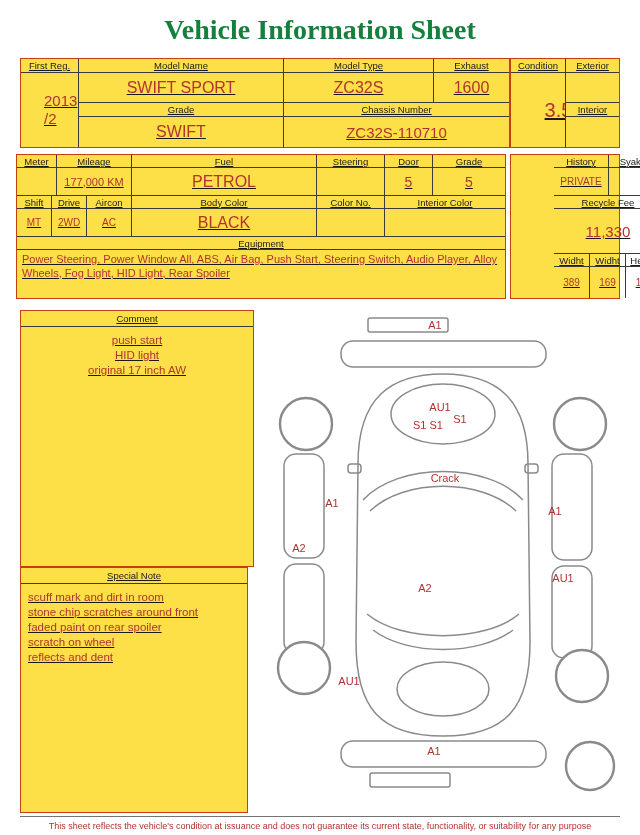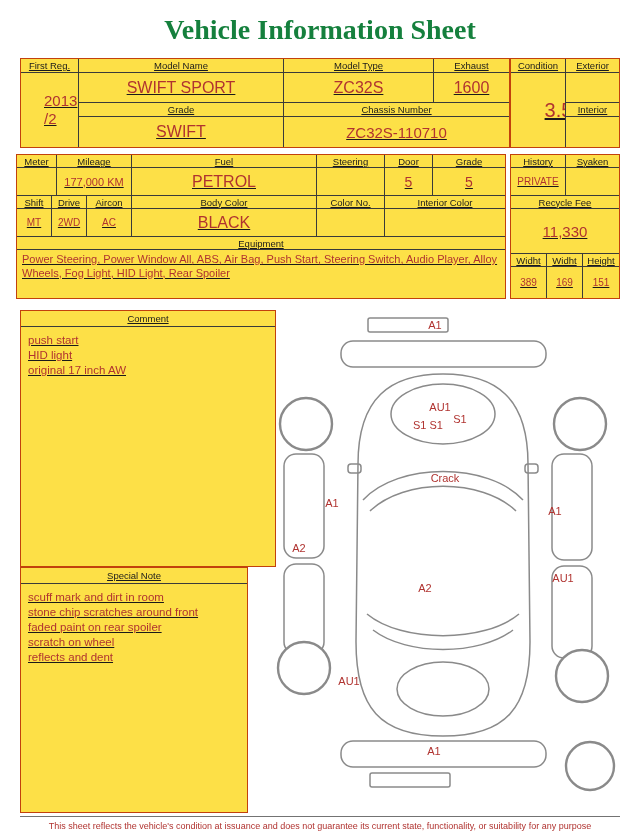--- a/index.html
+++ b/index.html
@@ -100,42 +100,42 @@
       <div class="c red v16">BLACK</div>
       <div class="c"></div>
       <div class="c nr"></div>
     </div>
     <div class="g" style="grid-template-columns:488px;grid-template-rows:13px 48px;">
       <div class="c lbl nr">Equipment</div>
       <div class="c nr nb red v11 eqtext">Power Steering, Power Window All, ABS, Air Bag, Push Start, Steering Switch, Audio Player, Alloy Wheels, Fog Light, HID Light, Rear Spoiler</div>
     </div>
   </div>
 
-  <div class="box" style="left:510px;top:154px;width:110px;">
+  <div class="box" style="left:510px;top:154px;width:110px;padding-left:43px;">
     <div class="g" style="grid-template-columns:55px 53px;grid-template-rows:13px 28px;">
       <div class="c lbl">History</div>
       <div class="c lbl nr">Syaken</div>
       <div class="c red v10">PRIVATE</div>
       <div class="c nr"></div>
     </div>
     <div class="g" style="grid-template-columns:108px;grid-template-rows:13px 45px;">
       <div class="c lbl nr">Recycle Fee</div>
       <div class="c red v15 nr">11,330</div>
     </div>
     <div class="g" style="grid-template-columns:36px 36px 36px;grid-template-rows:13px 31px;">
       <div class="c lbl">Widht</div>
       <div class="c lbl">Widht</div>
       <div class="c lbl nr">Height</div>
       <div class="c red v13 nb">389</div>
       <div class="c red v13 nb">169</div>
       <div class="c red v13 nr nb">151</div>
     </div>
   </div>
 
-  <div class="box" style="left:20px;top:310px;width:256px;height:257px;">
+  <div class="box" style="left:20px;top:310px;width:234px;height:257px;text-align:center;">
     <div class="hdrrow lbl">Comment</div>
     <div class="notebody red">
       <div>push start</div>
       <div>HID light</div>
       <div>original 17 inch AW</div>
     </div>
   </div>
 
   <div class="box" style="left:20px;top:567px;width:228px;height:246px;">
     <div class="hdrrow lbl">Special Note</div>

